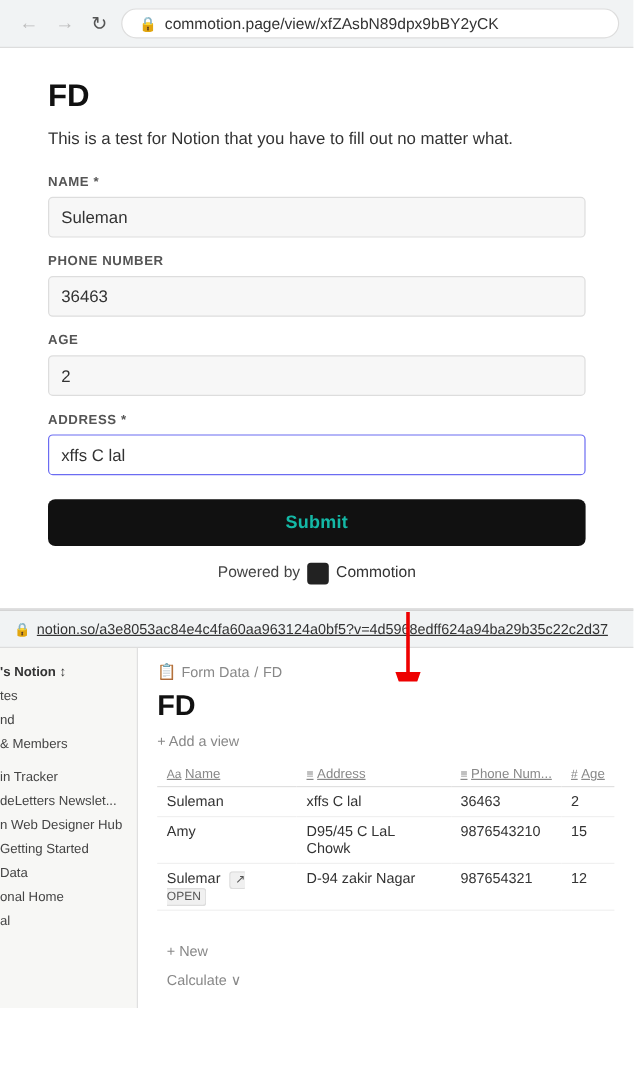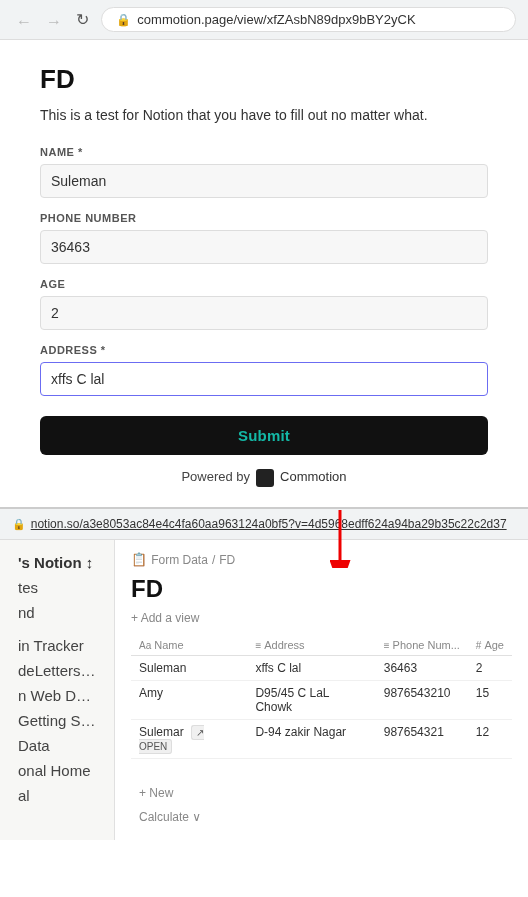--- a/index.html
+++ b/index.html
@@ -132,23 +132,23 @@
     .notion-sidebar {
       width: 115px;
       background: #f7f7f5;
       border-right: 1px solid #e0e0e0;
       padding: 10px 0;
       font-size: 12px;
       color: #555;
       flex-shrink: 0;
     }
     .sidebar-item {
-      padding: 4px 18px;
+      padding: 4px 0;
       color: #444;
-      font-size: 15px;
+      font-size: 11px;
       cursor: pointer;
       white-space: nowrap;
       overflow: hidden;
       text-overflow: ellipsis;
     }
     .sidebar-bold { font-weight: 600; color: #333; }
 
     .notion-main {
       flex: 1;
       padding: 12px 16px;
@@ -186,20 +186,21 @@
       font-size: 12px;
     }
     .notion-table th {
       text-align: left;
       padding: 4px 8px;
       color: #888;
       font-weight: 500;
       border-bottom: 1px solid #e0e0e0;
       font-size: 11px;
       white-space: nowrap;
+      text-decoration: underline;
     }
     .notion-table td {
       padding: 5px 8px;
       border-bottom: 1px solid #f0f0f0;
       color: #333;
       vertical-align: top;
     }
     .open-badge {
       background: #f0f0f0;
       border: 1px solid #ddd;
@@ -303,20 +304,21 @@
     <span class="lock-icon">🔒</span>
     <span class="notion-url">notion.so/a3e8053ac84e4c4fa60aa963124a0bf5?v=4d5968edff624a94ba29b35c22c2d37</span>
   </div>
 
   <div class="notion-page">
 
     <div class="notion-sidebar">
       <div class="sidebar-item sidebar-bold">'s Notion ↕</div>
       <div class="sidebar-item">tes</div>
       <div class="sidebar-item">nd</div>
+      <div class="sidebar-item">&amp; Members</div>
       <div class="sidebar-item"></div>
       <div class="sidebar-item">in Tracker</div>
       <div class="sidebar-item">deLetters Newslet...</div>
       <div class="sidebar-item">n Web Designer Hub</div>
       <div class="sidebar-item">Getting Started</div>
       <div class="sidebar-item">Data</div>
       <div class="sidebar-item">onal Home</div>
       <div class="sidebar-item">al</div>
     </div>
 

